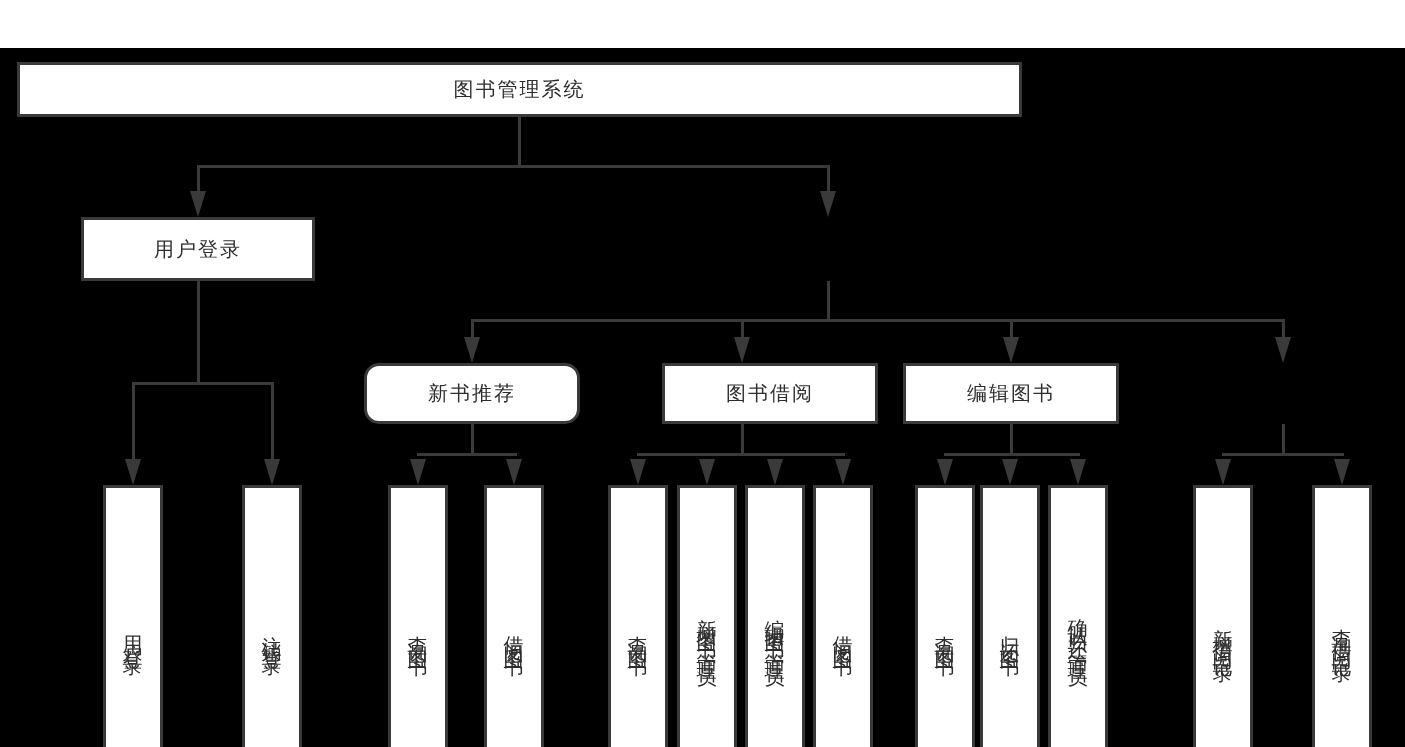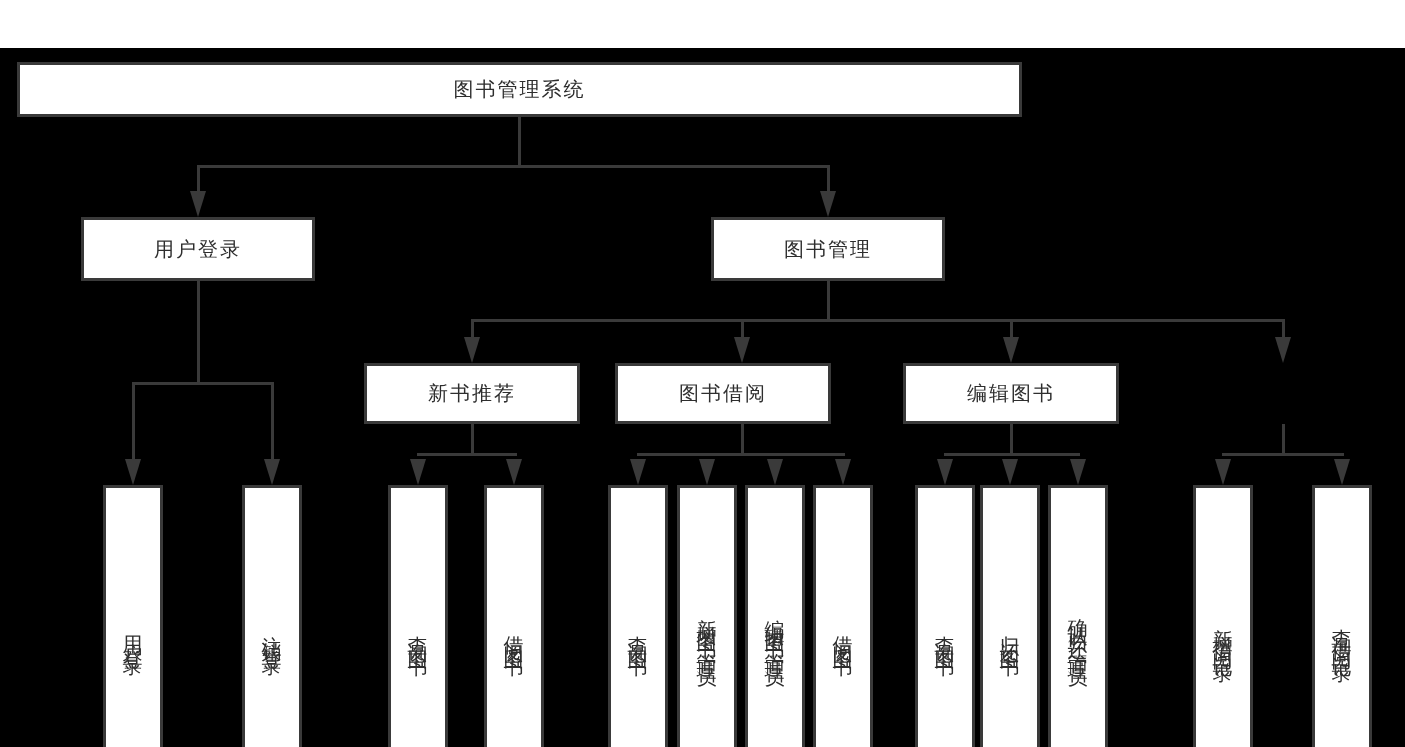--- a/index.html
+++ b/index.html
@@ -40,28 +40,25 @@
 
 <div id="stage">
 
   <div class="hbox" style="left:17px;top:14px;width:1005px;height:55px;">
     <span>图书管理系统</span>
   </div>
 
   <div class="hbox" style="left:81px;top:169px;width:234px;height:64px;">
     <span>用户登录</span>
   </div>
-  <div class="hbox" style="left:711px;top:169px;width:234px;height:64px;">
-    <span>图书管理</span>
-  </div>
 
-  <div class="hbox" style="left:364px;top:315px;width:216px;height:61px;">
+  <div class="hbox" style="left:364px;top:315px;width:216px;height:61px;border-radius:15px;">
     <span>新书推荐</span>
   </div>
-  <div class="hbox" style="left:615px;top:315px;width:216px;height:61px;">
+  <div class="hbox" style="left:662px;top:315px;width:216px;height:61px;">
     <span>图书借阅</span>
   </div>
   <div class="hbox" style="left:903px;top:315px;width:216px;height:61px;">
     <span>编辑图书</span>
   </div>
 
   <div class="vbox" style="left:103px;">
     <span>用户登录</span>
     </div>
   <div class="vbox" style="left:242px;">

